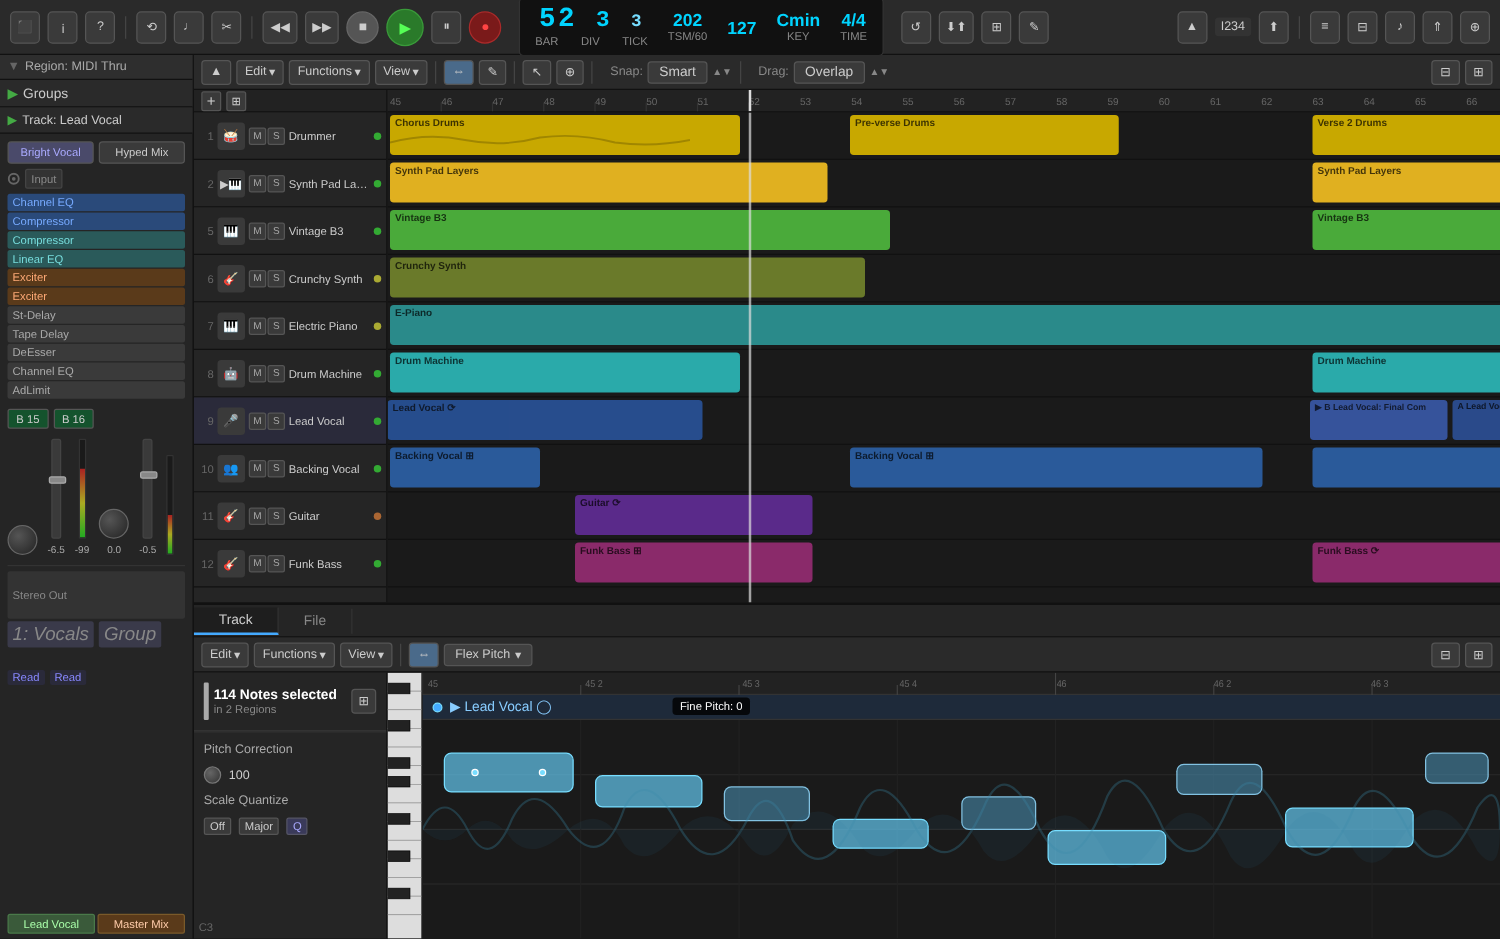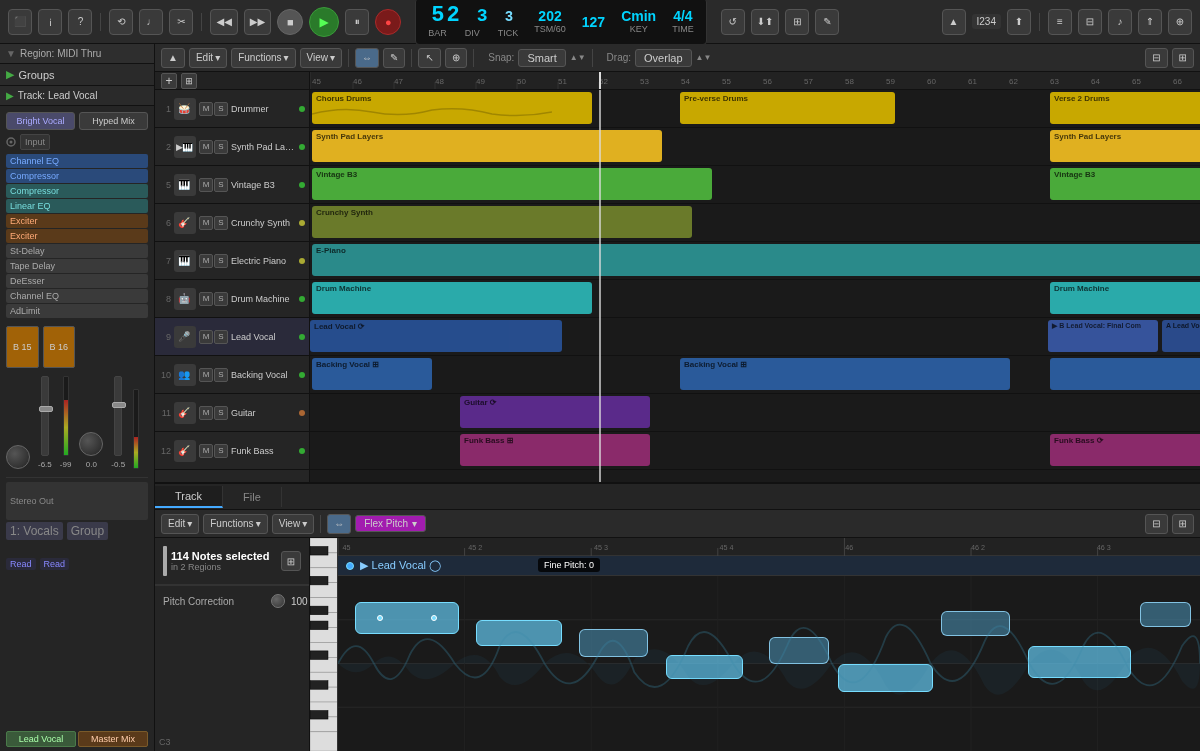--- a/index.html
+++ b/index.html
@@ -200,23 +200,23 @@
     .plugin-item.orange { background: #5a3a1a; color: #fa7; }
     .plugin-item.gray { background: #3a3a3a; color: #aaa; }
 
     .sends-row {
       display: flex;
       gap: 4px;
       font-size: 9px;
       margin-top: 4px;
     }
     .send-label {
-      background: #a16207;
+      background: #14532d;
       border: 1px solid #555;
-      padding: 15px 6px;
+      padding: 2px 6px;
       border-radius: 2px;
     }
 
     .fader-section {
       display: flex;
       gap: 8px;
       margin-top: 4px;
       align-items: flex-end;
     }
     .fader-track {
@@ -279,21 +279,22 @@
     .output-label {
       background: #333;
       padding: 14px 4px;
       border-radius: 2px;
       margin-bottom: 2px;
       cursor: pointer;
     }
     .group-labels {
       display: flex;
       gap: 4px;
-      font-size: 12px;
+      font-size: 15px;
+      font-style: italic;
     }
     .group-label {
       background: #3a3a4a;
       padding: 2px 4px;
       border-radius: 2px;
     }
     .mode-labels {
       display: flex;
       gap: 4px;
       margin-top: 18px;
@@ -694,21 +695,21 @@
       height: 6px;
       border-radius: 50%;
       background: #7df;
       border: 1px solid #fff;
       position: absolute;
       cursor: move;
     }
 
     .pitch-params {
       display: flex;
-      flex-direction: row;
+      flex-direction: column;
       gap: 8px;
       padding: 8px;
       border-top: 1px solid #333;
     }
     .param-row {
       display: flex;
       align-items: center;
       gap: 6px;
       font-size: 10px;
       color: #aaa;
@@ -1229,21 +1230,21 @@
           <span>Edit</span> ▾
         </div>
         <div class="arr-btn">
           <span>Functions</span> ▾
         </div>
         <div class="arr-btn">
           <span>View</span> ▾
         </div>
         <div class="arr-divider"></div>
         <div class="arr-btn active">⇔</div>
-        <div style="background:#a21caf;border:1px solid #555;border-radius:3px;padding:2px 8px;font-size:10px;color:#ccc;cursor:pointer;display:flex;align-items:center;gap:4px">
+        <div style="background:#404040;border:1px solid #555;border-radius:3px;padding:2px 8px;font-size:10px;color:#ccc;cursor:pointer;display:flex;align-items:center;gap:4px">
           <span>Flex Pitch</span>
           <span>▾</span>
         </div>
         <div class="toolbar-spacer"></div>
         <div class="arr-btn">⊟</div>
         <div class="arr-btn">⊞</div>
       </div>
 
       <div class="editor-content">
 

